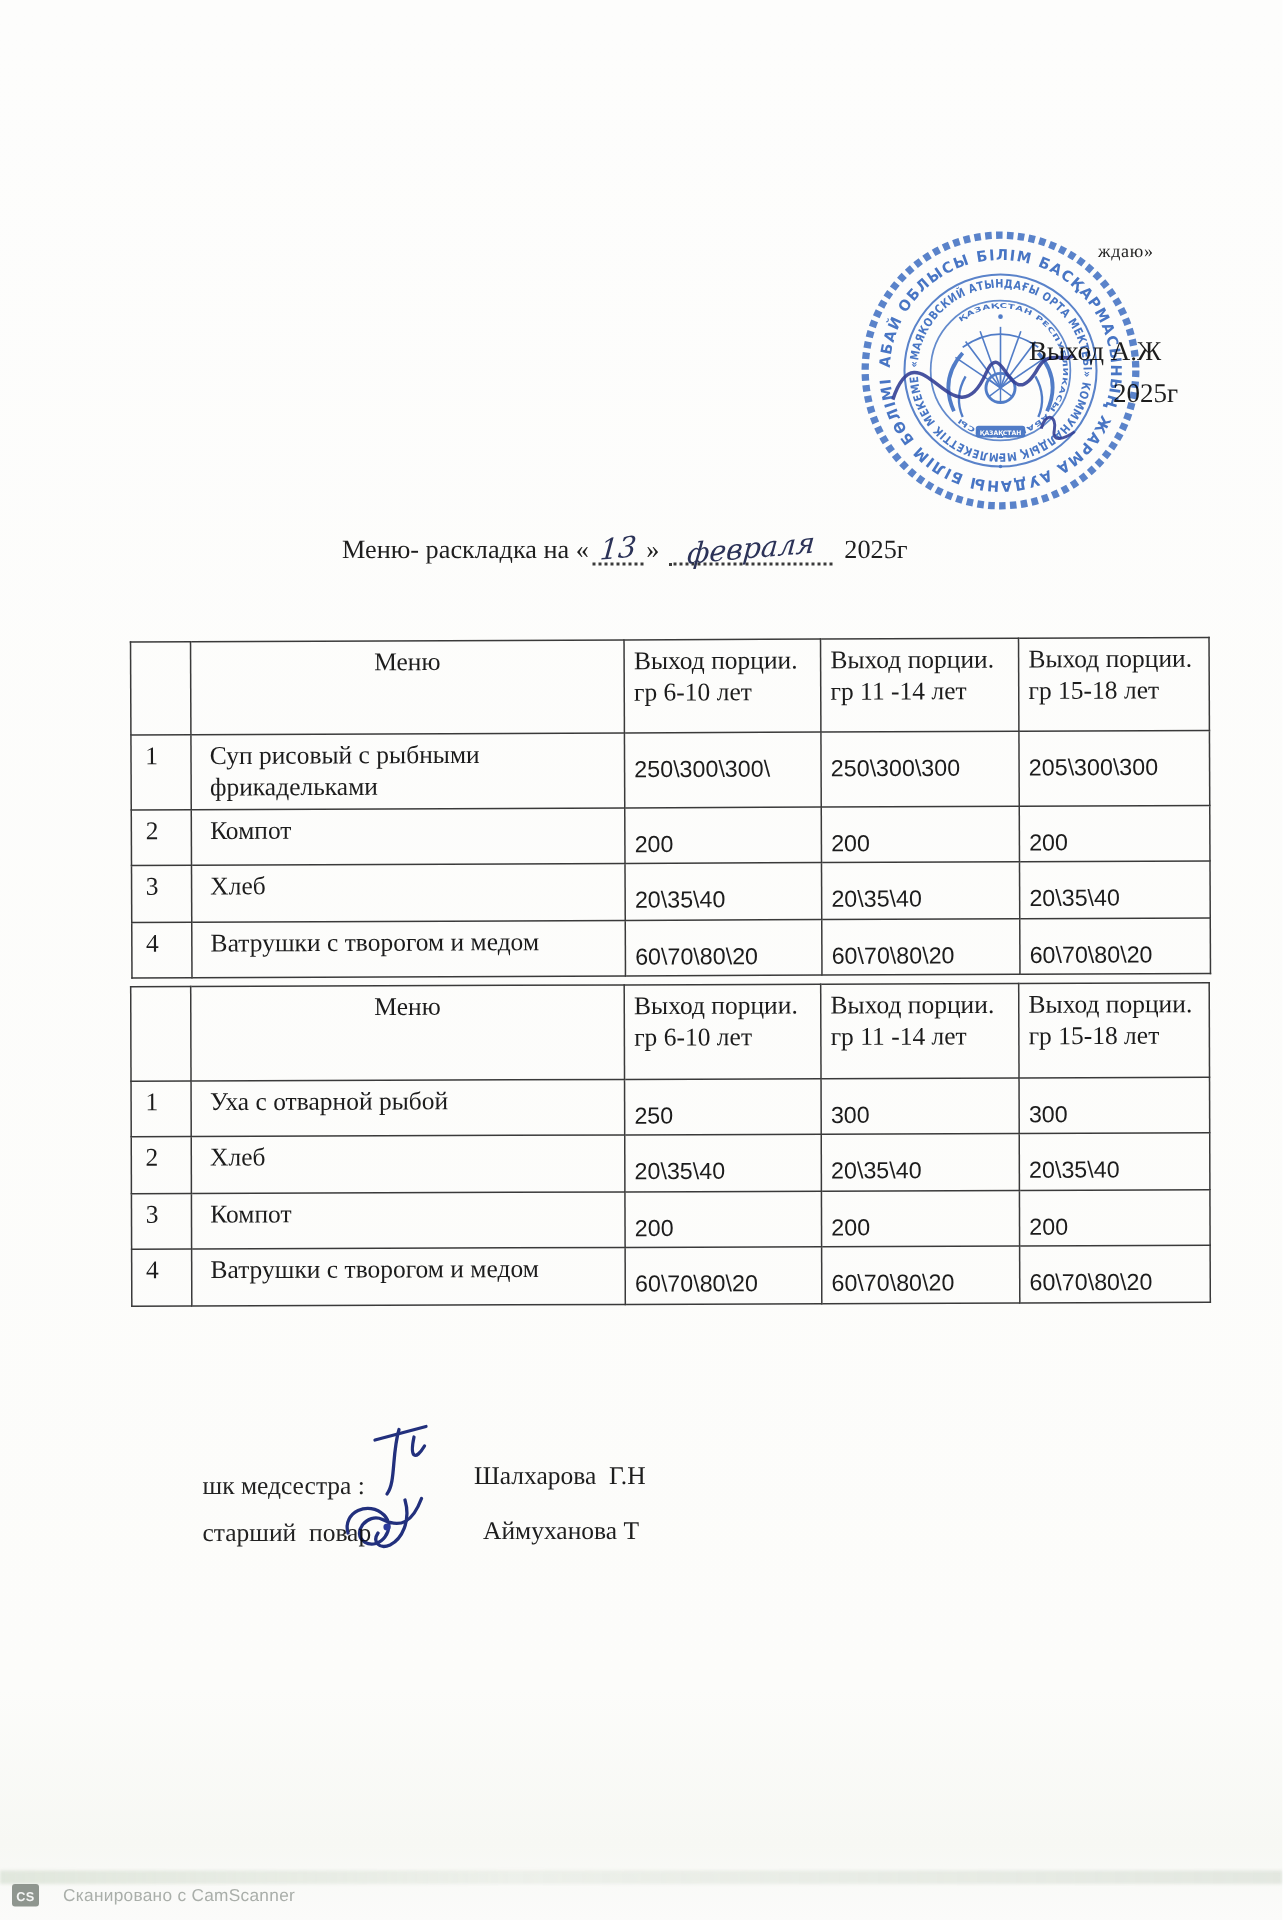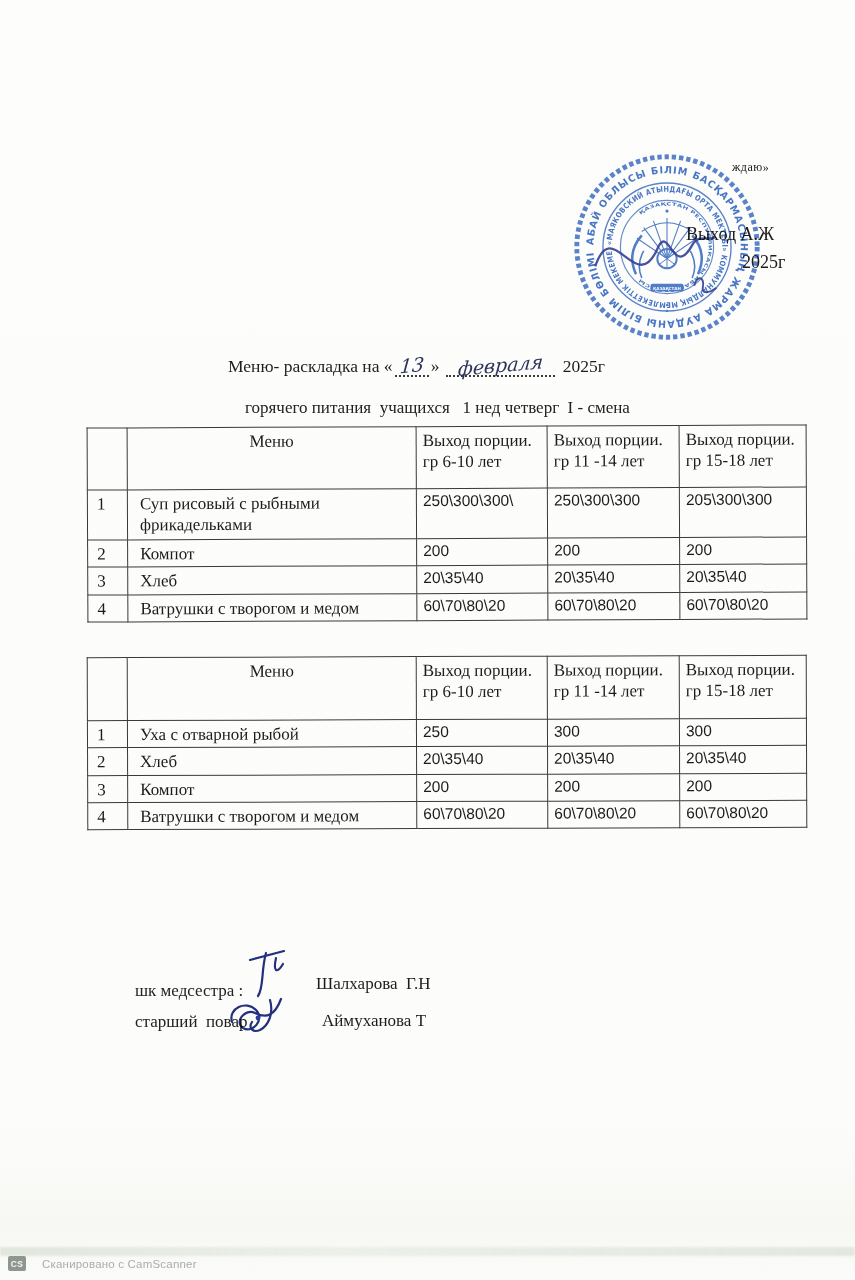--- a/index.html
+++ b/index.html
@@ -71,21 +71,21 @@
   .menu-table td, .menu-table th {
     border: 1.4px solid #3a3a3a; vertical-align: top;
     padding: 3px 6px 2px 6px; text-align: left; font-weight: normal;
     overflow: hidden; line-height: 1.25;
   }
   .menu-table th.h-menu { text-align: center; }
   .menu-table td.c-num { padding-left: 9px; }
   .menu-table td.c-menu { padding-left: 12px; }
   .menu-table td.c-val {
     font-family: "Liberation Sans", "DejaVu Sans", sans-serif;
-    font-size: 15.5px; padding-top: 2px;
+    font-size: 15.5px; padding-top: 15px;
   }
   .table-1 tr.hdr { height: 62px; }
   .table-1 tr.r0 { height: 50px; }
   .table-1 tr.r1, .table-1 tr.r2, .table-1 tr.r3 { height: 23px; }
   .table-2 tr.hdr { height: 63px; }
   .table-2 tr.r0, .table-2 tr.r1, .table-2 tr.r2, .table-2 tr.r3 { height: 22px; }
 
   
   .sig-label { position: absolute; font-size: 17px; color: #222; white-space: pre; }
   .sig-name  { position: absolute; font-size: 17px; color: #1d1d1d; white-space: pre; margin-left: 16px; }
@@ -176,21 +176,20 @@
       <path d="M26,120 C44,66 68,152 90,102 C102,74 106,134 126,98 C133,86 142,94 150,90" stroke-width="2.4"></path>
       <path d="M128,140 c3,-12 11,-9 9,1 c-2,9 7,6 14,1" stroke-width="2"></path>
     </g>
   </svg>
 
   <div class="title-line">
     <span>Меню- раскладка на</span>
     <span>«</span><span class="hw-day"><span class="hw">13</span></span><span>»</span><span class="hw-month"><span class="hw">февраля</span></span><span>2025г</span>
   </div>
 
-  <div class="subtitle subtitle-1">горячего питания  учащихся   1 нед четверг  I - смена</div>
 
   <table class="menu-table table-1">
     <colgroup>
         <col style="width:40px">
         <col style="width:289px">
         <col style="width:131px">
         <col style="width:132px">
         <col style="width:127px">
       </colgroup>
     <tbody>

